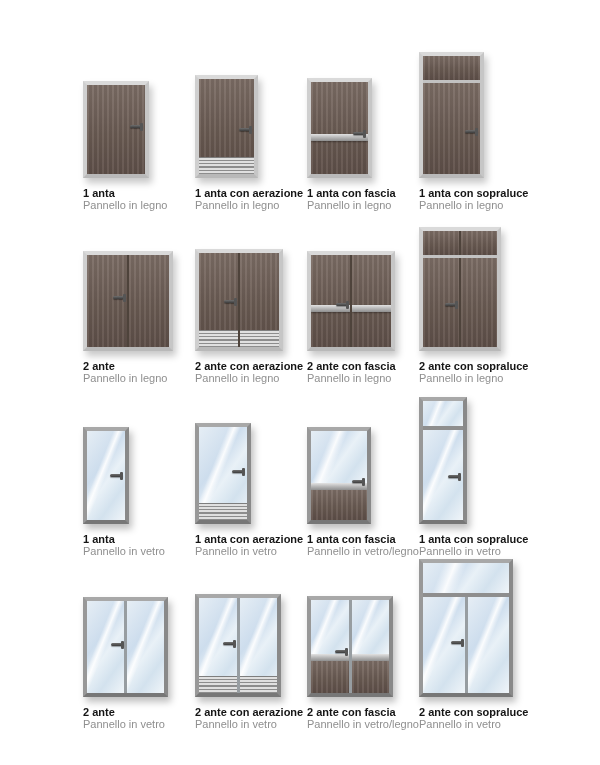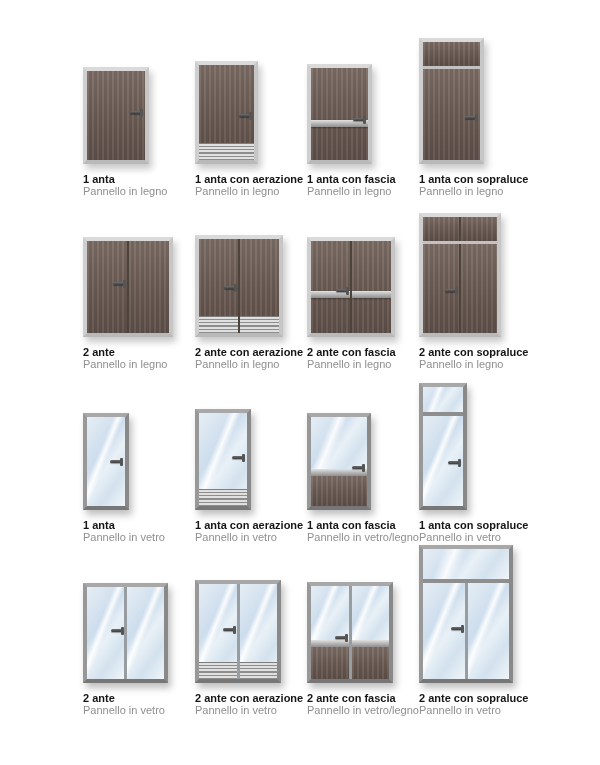--- a/index.html
+++ b/index.html
@@ -3,21 +3,21 @@
 <meta charset="utf-8">
 <style>
   html,body { margin:0; padding:0; }
   body {
     width:600px; height:765px;
     background:#ffffff;
     font-family:"Liberation Sans", sans-serif;
     overflow:hidden;
   }
   .page { position:relative; width:600px; height:765px; background:#fff; }
-  .grid { position:absolute; left:83px; top:24px; }
+  .grid { position:absolute; left:83px; top:38px; }
   .row { display:grid; grid-template-columns:repeat(4,112px); }
   .cell { margin:0; }
   .door-zone { height:140px; display:flex; align-items:flex-end; }
 
   .door {
     position:relative; box-sizing:border-box;
     display:flex; flex-direction:column;
     box-shadow:3px 5px 7px rgba(0,0,0,.22);
   }
   .frame-light {

